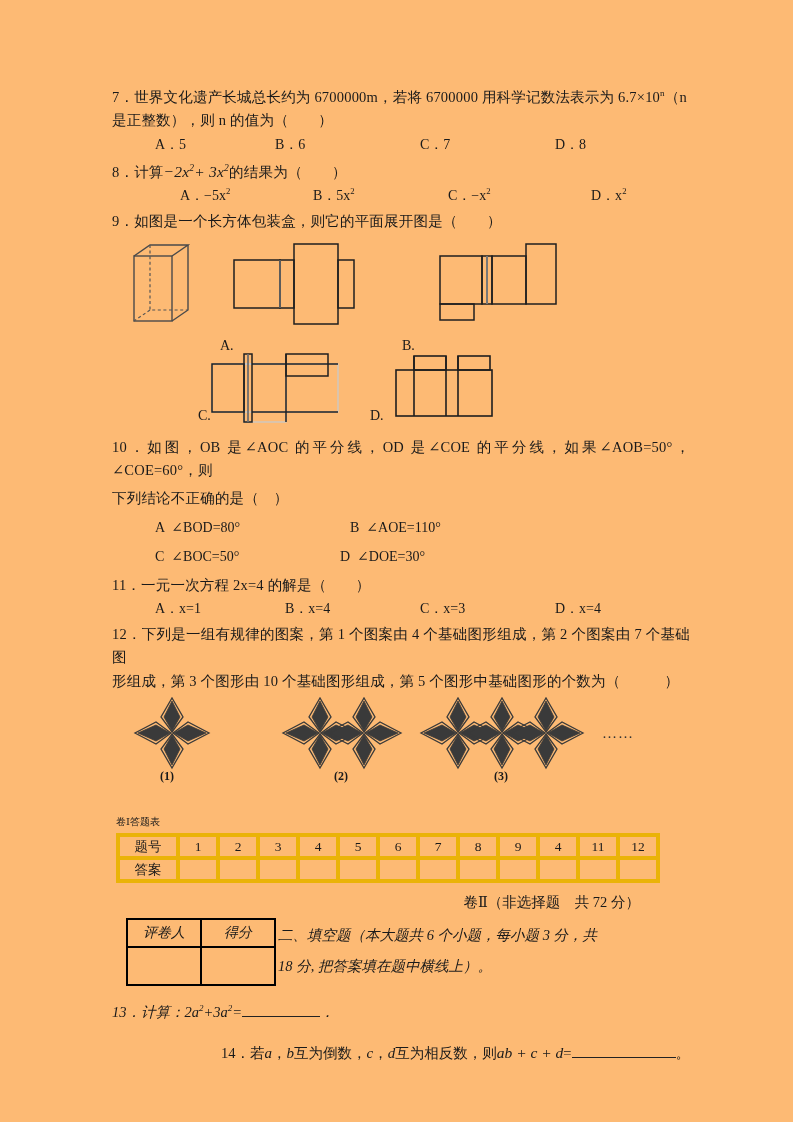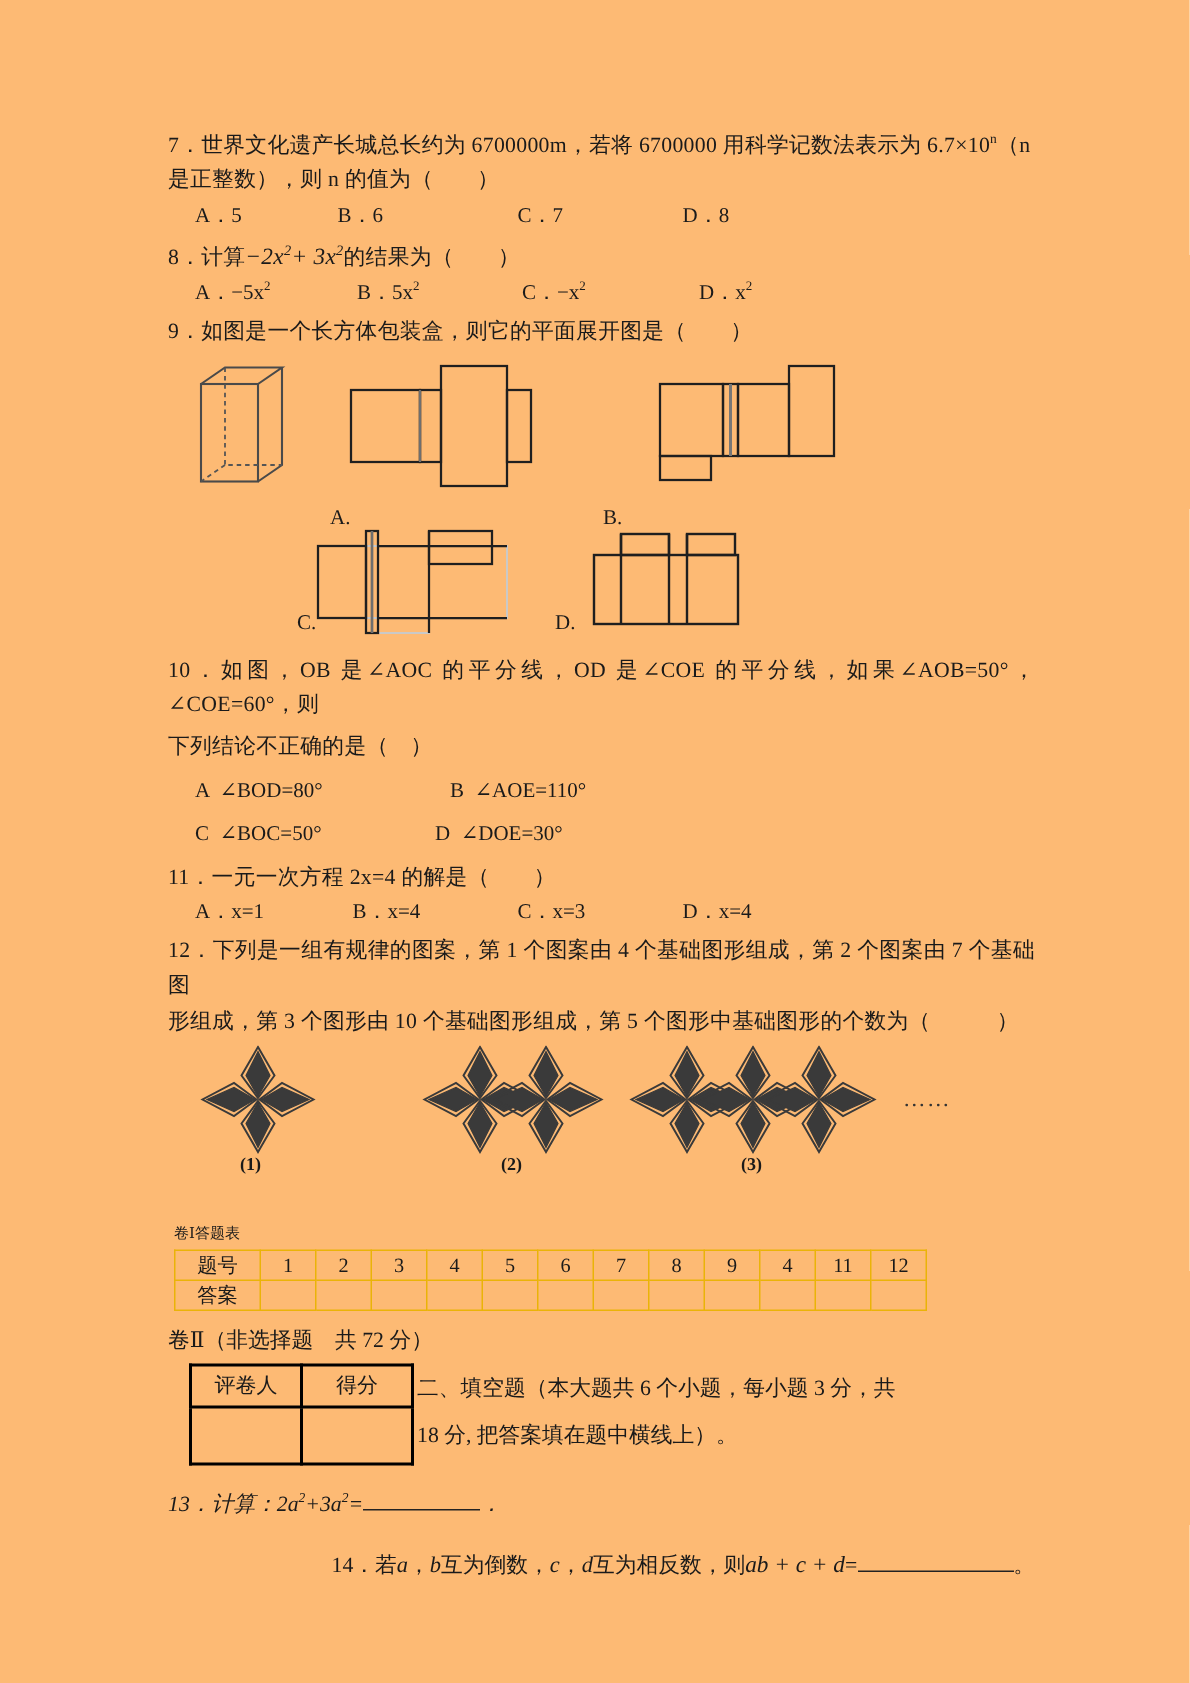--- a/index.html
+++ b/index.html
@@ -36,21 +36,21 @@
     letter-spacing: 0.2px;
     text-align: justify;
   }
   .qblock { margin-bottom: 2px; }
   .opts {
     font-size: 14px;
     line-height: 1.7;
     padding-left: 18px;
     white-space: pre;
   }
-  .opts span { display: inline-block; }
+  .opts span { display: inline-block; margin-left: 25px; }
   sup { font-size: 0.62em; vertical-align: super; line-height: 0; }
   .ital { font-style: italic; font-family: "Liberation Serif", serif; }
   .blank-line {
     display: inline-block;
     border-bottom: 1px solid #222;
     vertical-align: baseline;
   }
 
   
   .q9-area { position: relative; height: 196px; margin-top: 4px; }
@@ -79,42 +79,43 @@
   
   .sec-title {
     font-size: 10px;
     margin: 12px 0 4px 4px;
   }
   table.ansTable {
     border-collapse: collapse;
     margin-left: 4px;
   }
   table.ansTable td {
-    border: 1px solid #eab308;
+    border: 4px solid #eab308;
     height: 19px;
     text-align: center;
     vertical-align: middle;
     font-size: 13.5px;
     padding: 0;
   }
   table.ansTable td.hdr { width: 56px; }
   table.ansTable td.num { width: 36px; }
 
   .paper2-title {
-    text-align: left;
+    text-align: right;
     font-size: 14.5px;
     margin: 10px 0 6px 0;
     padding-right: 50px;
   }
 
   
   .grade-row {
     position: relative;
     margin-top: 4px;
     min-height: 74px;
+    font-style: italic;
   }
   table.gradeTable {
     border-collapse: collapse;
     position: absolute;
     left: 14px;
     top: 0;
   }
   table.gradeTable td {
     border: 2px solid #000;
     width: 72px;

